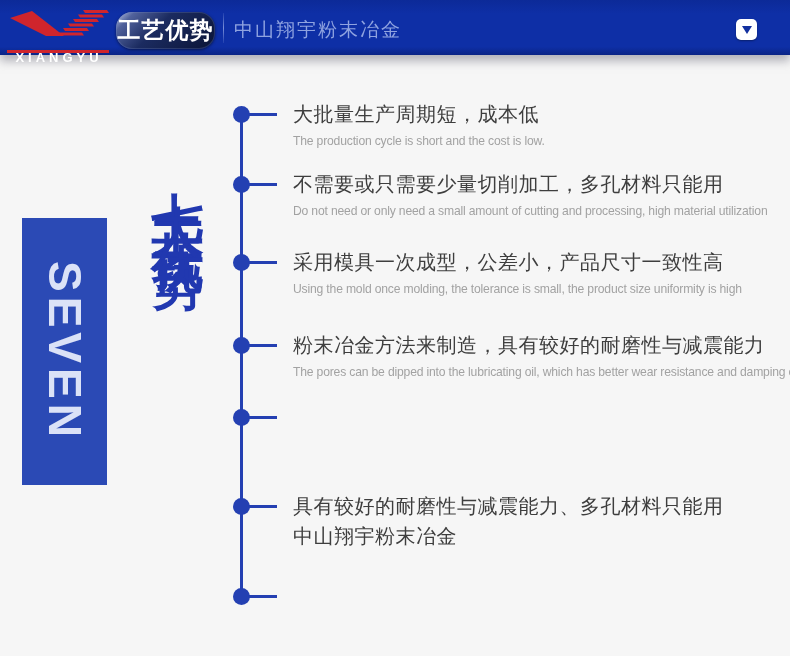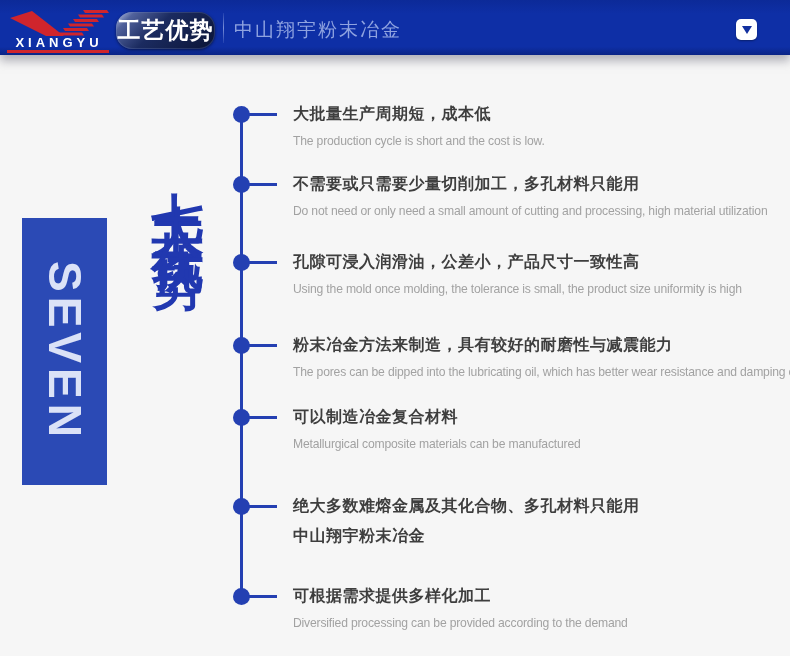--- a/index.html
+++ b/index.html
@@ -6,21 +6,21 @@
   html,body { width:790px; }
   body { font-family:"Liberation Sans","DejaVu Sans",sans-serif; background:#e9e9e9; }
   .screen { position:relative; width:790px; height:656px; background:#f6f6f6; overflow:hidden; }
 
   
   .header { position:absolute; left:0; top:0; width:790px; height:55px;
             background:linear-gradient(180deg,#0c2a98 0%,#0e2fa6 25%,#0e2fa6 85%,#0a2486 100%);
             box-shadow:0 6px 9px rgba(110,110,125,.5); z-index:5; }
   .logo { position:absolute; left:6px; top:4px; width:106px; height:48px; cursor:pointer; }
   .logo svg { position:absolute; left:2px; top:5px; }
-  .logo-text { position:absolute; left:3px; top:31px; width:100px; text-align:center;
+  .logo-text { position:absolute; left:3px; top:46px; width:100px; text-align:center;
                color:#ffffff; font-size:13px; font-weight:bold; letter-spacing:4px; }
   .logo-bar { position:absolute; left:1px; top:46px; width:102px; height:3px; background:#d0252c; }
 
   .nav-btn { position:absolute; left:116px; top:12px; width:99px; height:37px; border:none;
              border-radius:16px; cursor:pointer;
              background:linear-gradient(135deg,#c3cde9 0%,#51629c 14%,#1b2b60 42%,#0a1436 100%);
              box-shadow:0 1px 3px rgba(0,0,0,.5), inset 0 0 0 1px rgba(120,140,200,.25);
              color:#ffffff; font-size:23px; font-weight:bold; letter-spacing:1px;
              font-family:"Liberation Sans","DejaVu Sans",sans-serif; line-height:35px; text-align:center; }
   .divider { position:absolute; left:223px; top:13px; width:1px; height:30px;
@@ -43,21 +43,21 @@
   .seven-badge span { writing-mode:vertical-rl; color:#dbe2f7; font-size:46px; font-weight:bold;
                       letter-spacing:5px; }
 
   
   .tl-line { position:absolute; left:240px; top:115px; width:3px; height:482px; background:#2440b2; }
   .tl-dot  { position:absolute; left:233px; width:17px; height:17px; border-radius:50%; background:#2440b2; }
   .tl-tick { position:absolute; left:242px; width:35px; height:3px; background:#2440b2; }
 
   
   .adv-item { position:absolute; left:293px; width:490px; }
-  .adv-title { color:#3e3e3e; font-size:16px; font-weight:bold; line-height:30px;
+  .adv-title { color:#3e3e3e; font-size:20px; font-weight:normal; line-height:30px;
                letter-spacing:.5px; white-space:nowrap; }
   .adv-title.wrap { white-space:normal; }
   .adv-sub { color:#a2a2a2; font-size:13.5px; margin-top:4px; letter-spacing:-.2px;
              transform:scaleX(.9); transform-origin:0 50%; white-space:nowrap; }
 </style>
 </head>
 <body>
 
 <div class="screen">
 
@@ -110,37 +110,29 @@
     <div class="adv-title">大批量生产周期短，成本低</div>
     <div class="adv-sub">The production cycle is short and the cost is low.</div>
   </div>
 
   <div class="adv-item" style="top:169px">
     <div class="adv-title">不需要或只需要少量切削加工，多孔材料只能用</div>
     <div class="adv-sub">Do not need or only need a small amount of cutting and processing, high material utilization</div>
   </div>
 
   <div class="adv-item" style="top:247px">
-    <div class="adv-title">孔隙可浸入润滑油，公差小，产品尺寸一致性高</div>
+    <div class="adv-title">采用模具一次成型，公差小，产品尺寸一致性高</div>
     <div class="adv-sub">Using the mold once molding, the tolerance is small, the product size uniformity is high</div>
   </div>
 
   <div class="adv-item" style="top:330px">
     <div class="adv-title">粉末冶金方法来制造，具有较好的耐磨性与减震能力</div>
     <div class="adv-sub">The pores can be dipped into the lubricating oil, which has better wear resistance and damping capacity.</div>
   </div>
 
-  <div class="adv-item" style="top:402px">
-    <div class="adv-title">可以制造冶金复合材料</div>
-    <div class="adv-sub">Metallurgical composite materials can be manufactured</div>
-  </div>
 
   <div class="adv-item" style="top:491px">
-    <div class="adv-title wrap">绝大多数难熔金属及其化合物、多孔材料只能用</div>
+    <div class="adv-title wrap">具有较好的耐磨性与减震能力、多孔材料只能用</div>
     <div class="adv-title wrap">中山翔宇粉末冶金</div>
   </div>
 
-  <div class="adv-item" style="top:581px">
-    <div class="adv-title">可根据需求提供多样化加工</div>
-    <div class="adv-sub">Diversified processing can be provided according to the demand</div>
-  </div>
 
 </div>
 
 </body></html>

